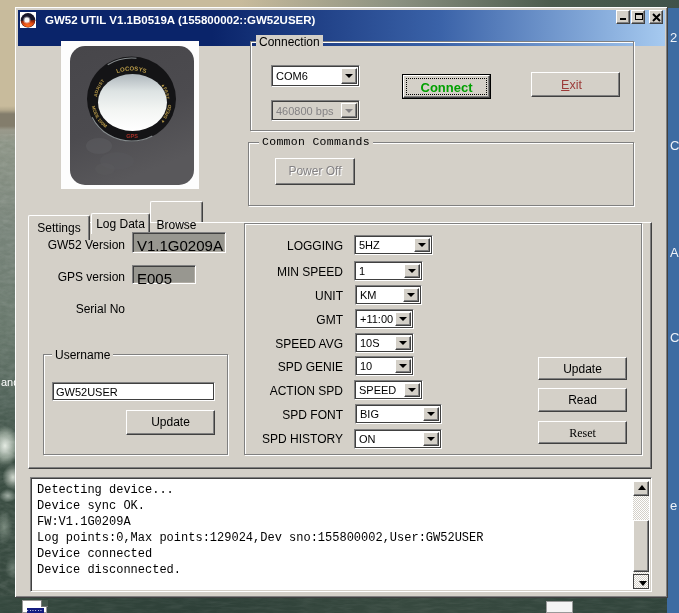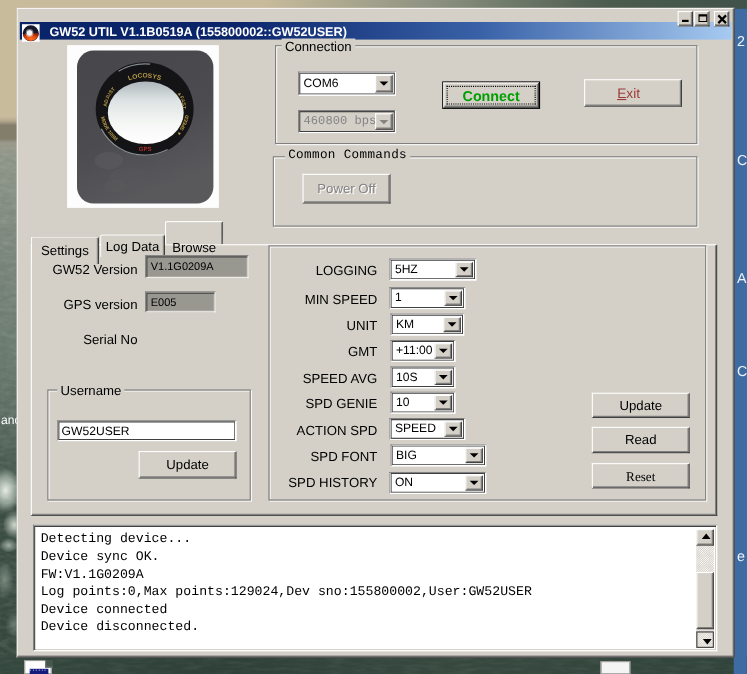--- a/index.html
+++ b/index.html
@@ -30,21 +30,21 @@
 .icon1 { left:22px; top:600px; width:26px; height:13px; }
 .icon1 .page { position:absolute; left:0; top:0; width:25px; height:13px; background:#fff; border:1px solid #999; }
 .icon1 .fold { position:absolute; right:0; top:0; width:7px; height:7px; background:#46584e; border-left:1px solid #777; border-bottom:1px solid #777; }
 .icon1 .sel { position:absolute; left:5px; top:8px; width:17px; height:5px; background:#141c80; color:#fff; font-size:5px; line-height:5px; letter-spacing:1px; overflow:hidden; font-weight:bold; }
 .icon2 { left:546px; top:601px; width:27px; height:12px; background:#f4f4f4; border:1px solid #999; }
 
 
 #win { left:15px; top:7px; width:653px; height:591px; background:#d4d0c8;
   box-shadow: inset -1px -1px 0 #404040, inset 1px 1px 0 #fff, inset -2px -2px 0 #808080; }
 
-#titlebar { left:3px; top:13px; width:647px; height:16px;
+#titlebar { left:3px; top:3px; width:647px; height:36px;
   background:linear-gradient(90deg,#0a246a,#0a246a 30%,#3a62a8 65%,#a6caf0 100%);padding-left:30px; }
 #titlebar .ticon { position:absolute; left:2px; top:2px; width:16px; height:16px; background:#fff; }
 #titlebar .ttext { position:absolute; left:27px; top:4px; color:#fff; font-size:11.5px; font-weight:bold; letter-spacing:0px; white-space:nowrap; }
 .tbtn { position:absolute; top:3px; width:14px; height:14px; background:#d4d0c8;
   border-top:1px solid #fff; border-left:1px solid #fff; border-right:1px solid #404040; border-bottom:1px solid #404040;
   box-shadow: inset -1px -1px 0 #808080, inset 1px 1px 0 #d4d0c8; font-size:9px; color:#000; text-align:center; }
 #btn-min { right:38px; } #btn-max { right:23px; } #btn-close { right:5px; }
 #btn-min i { position:absolute; left:3px; bottom:3px; width:6px; height:2px; background:#000; }
 #btn-max i { position:absolute; left:3px; top:2px; width:8px; height:7px; border:1px solid #000; border-top-width:2px; }
 #btn-close svg, #btn-max svg, #btn-min svg { position:absolute; left:0; top:0; }
@@ -58,21 +58,21 @@
 #grp-conn { left:235px; top:34px; width:384px; height:90px; }
 #grp-conn .glabel { left:5px; }
 #combo-com  { left:256px; top:58px; width:89px; height:22px; }
 #combo-baud { left:256px; top:93px; width:89px; height:21px; }
 .combo { position:absolute; background:#fff; border-top:1px solid #808080; border-left:1px solid #808080; border-right:1px solid #fff; border-bottom:1px solid #fff; box-shadow: inset 0 0 0 1px #404040; }
 .combo .val { position:absolute; left:4px; top:4px; font-size:11px; color:#000; white-space:nowrap; }
 .combo .dbtn { position:absolute; right:2px; top:2px; bottom:2px; width:16px; background:#d4d0c8;
   border-top:1px solid #fff; border-left:1px solid #fff; border-right:1px solid #404040; border-bottom:1px solid #404040; box-shadow: inset -1px -1px 0 #808080; }
 .combo .dbtn:after { content:""; position:absolute; left:50%; top:50%; margin:-2px 0 0 -4px; border:4px solid transparent; border-top:4px solid #000; border-bottom:none; }
 .combo.disabled { background:#d4d0c8; }
-.combo.disabled .val { color:#848284;font-family:Liberation Mono, monospace; }
+.combo.disabled .val { color:#848284; }
 .combo.disabled .dbtn:after { border-top-color:#848284; }
 
 #btn-connect { left:387px; top:67px; width:89px; height:25px; border:1px solid #000; background:#d4d0c8; }
 #btn-connect .inner { position:absolute; left:0; top:0; right:0; bottom:0; border-top:1px solid #fff; border-left:1px solid #fff; border-right:1px solid #404040; border-bottom:1px solid #404040; box-shadow: inset -1px -1px 0 #808080; }
 #btn-connect .focus { position:absolute; left:3px; top:3px; right:3px; bottom:3px; border:1px dotted #000; }
 #btn-connect .txt { position:absolute; width:100%; top:5px; text-align:center; font-size:13px; font-weight:bold; color:#00a000; }
 .btn { text-align:center; font-size:12px; color:#000; }
 .btn span { position:relative; top:4px; }
 #btn-exit { left:516px; top:65px; width:89px; height:25px; }
 #btn-exit span { color:#9c3a38; top:5px; right:4px; font-size:12.5px; }
@@ -89,21 +89,21 @@
 .tab { position:absolute; font-size:12px; text-align:center; background:#d4d0c8;
   border-top:1px solid #fff; border-left:1px solid #fff; border-right:1px solid #404040;
   border-top-left-radius:2px; border-top-right-radius:2px; box-shadow: inset -1px 0 0 #808080; }
 #tab1 { left:13px; top:208px; width:62px; height:25px; z-index:3; padding-top:5px; }
 #tab2 { left:76px; top:206px; width:59px; height:21px; padding-top:3px; }
 #tab3 { left:135px; top:194px; width:53px; height:21px; padding-top:16px; }
 #tabpage { left:13px; top:215px; width:624px; height:247px; z-index:0; border-top:1px solid #fff; border-left:1px solid #fff; border-right:1px solid #404040; border-bottom:1px solid #404040; box-shadow: inset -1px -1px 0 #808080, inset 1px 1px 0 #d4d0c8; background:#d4d0c8; }
 
 
 .flabel { position:absolute; font-size:12px; color:#000; text-align:right; white-space:nowrap; }
-.field { position:absolute; background:#989790; border-top:1px solid #808080; border-left:1px solid #808080; border-right:1px solid #fff; border-bottom:1px solid #fff; box-shadow: inset 1px 1px 0 #404040, inset -1px -1px 0 #b0aca4; font-size:10px; color:#000; padding:4px 0 0 4px; }
+.field { position:absolute; background:#989790; border-top:1px solid #808080; border-left:1px solid #808080; border-right:1px solid #fff; border-bottom:1px solid #fff; box-shadow: inset 1px 1px 0 #404040, inset -1px -1px 0 #b0aca4; font-size:15px; color:#000; padding:4px 0 0 4px; }
 #fld-ver { left:117px; top:225px; width:94px; height:21px; }
 #fld-gps { left:117px; top:258px; width:64px; height:19px; }
 #serial { position:absolute; left:115px; top:286px; font-size:20px; font-weight:bold; color:#28a038; letter-spacing:-1.5px; }
 
 #grp-user { left:28px; top:347px; width:185px; height:101px; }
 #input-user { position:absolute; left:37px; top:375px; width:163px; height:19px; background:#fff; border-top:1px solid #808080; border-left:1px solid #808080; border-right:1px solid #fff; border-bottom:1px solid #fff; box-shadow: inset 0 0 0 1px #404040; font-size:11px; padding:3px 0 0 3px; }
 #btn-user { left:111px; top:403px; width:89px; height:25px; }
 
 #grp-set { left:229px; top:216px; width:398px; height:232px; }
 

